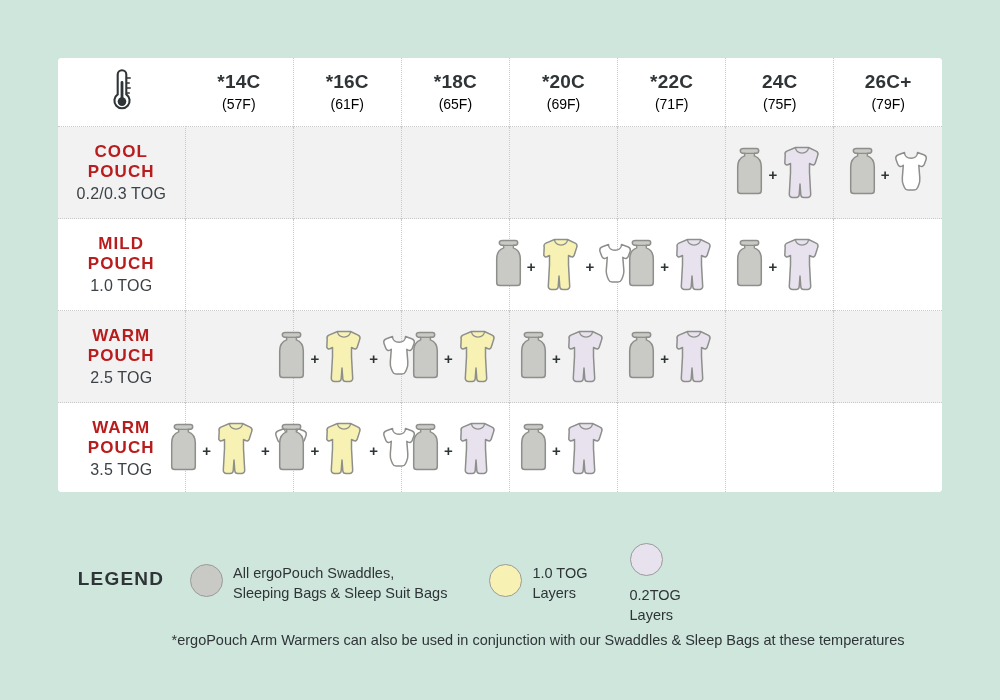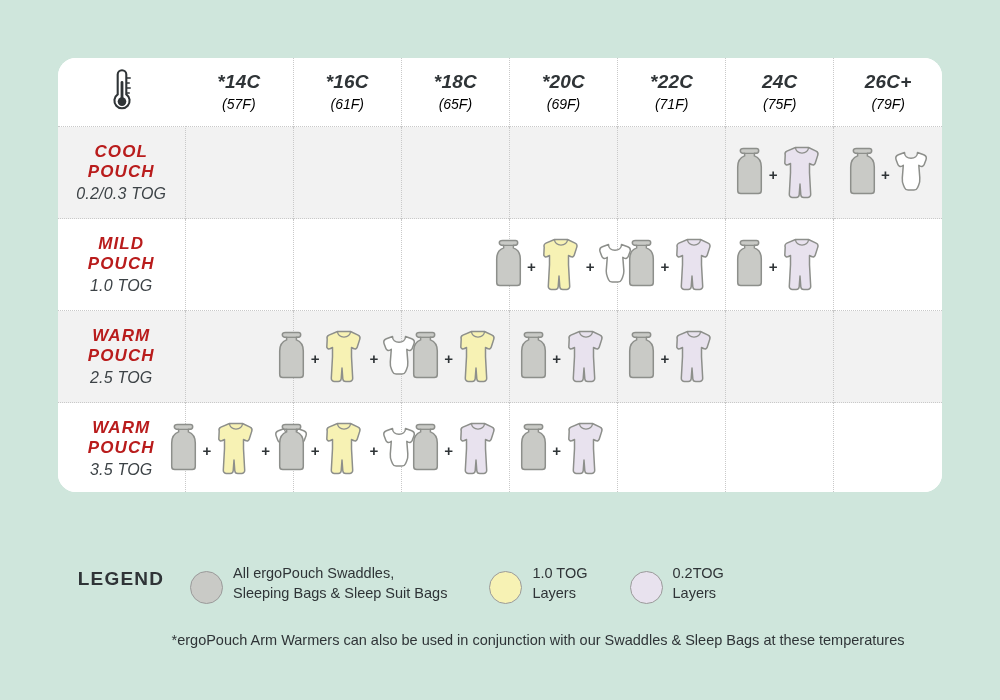--- a/index.html
+++ b/index.html
@@ -21,24 +21,23 @@
   }
 
   
   .card {
     position: absolute;
     left: 58px;
     top: 58px;
     width: 884px;
     height: 434px;
     background: #ffffff;
-    border-radius: 18px;
+    border-radius: 4px;
     overflow: hidden;
     box-sizing: border-box;
-    font-style: italic;
   }
   table.tog {
     width: 100%;
     height: 100%;
     border-collapse: collapse;
     table-layout: fixed;
   }
   table.tog col.rowhead { width: 127px; }
 
   thead th {
@@ -136,40 +135,40 @@
   .legend-title {
     font-size: 19px;
     font-weight: bold;
     letter-spacing: 1.2px;
     color: #2f3437;
     width: 126px;
     text-align: center;
   }
   .legend-item {
     display: flex;
-    align-items: flex-end;
+    align-items: flex-start;
     gap: 10px;
     margin-top: 10px;
   }
   .legend-item .swatch {
     width: 31px;
     height: 31px;
     border-radius: 50%;
     border: 1.4px solid #9a9a9a;
     flex: 0 0 auto;
   }
   .legend-label {
     font-size: 14.5px;
     line-height: 1.35;
     color: #2f3437;
     white-space: pre-line;
   }
   .li-1 { margin-left: 6px; }
   .li-2 { margin-left: 42px; }
-  .li-3 { margin-left: 42px; }
+  .li-3 { margin-left: 42px; flex-direction: column; }
   .li-4 { margin-left: 40px; }
 
   .footnote {
     position: absolute;
     left: 0;
     top: 632px;
     width: 1000px;
     text-align: center;
     font-size: 14.5px;
     color: #2f3437;

